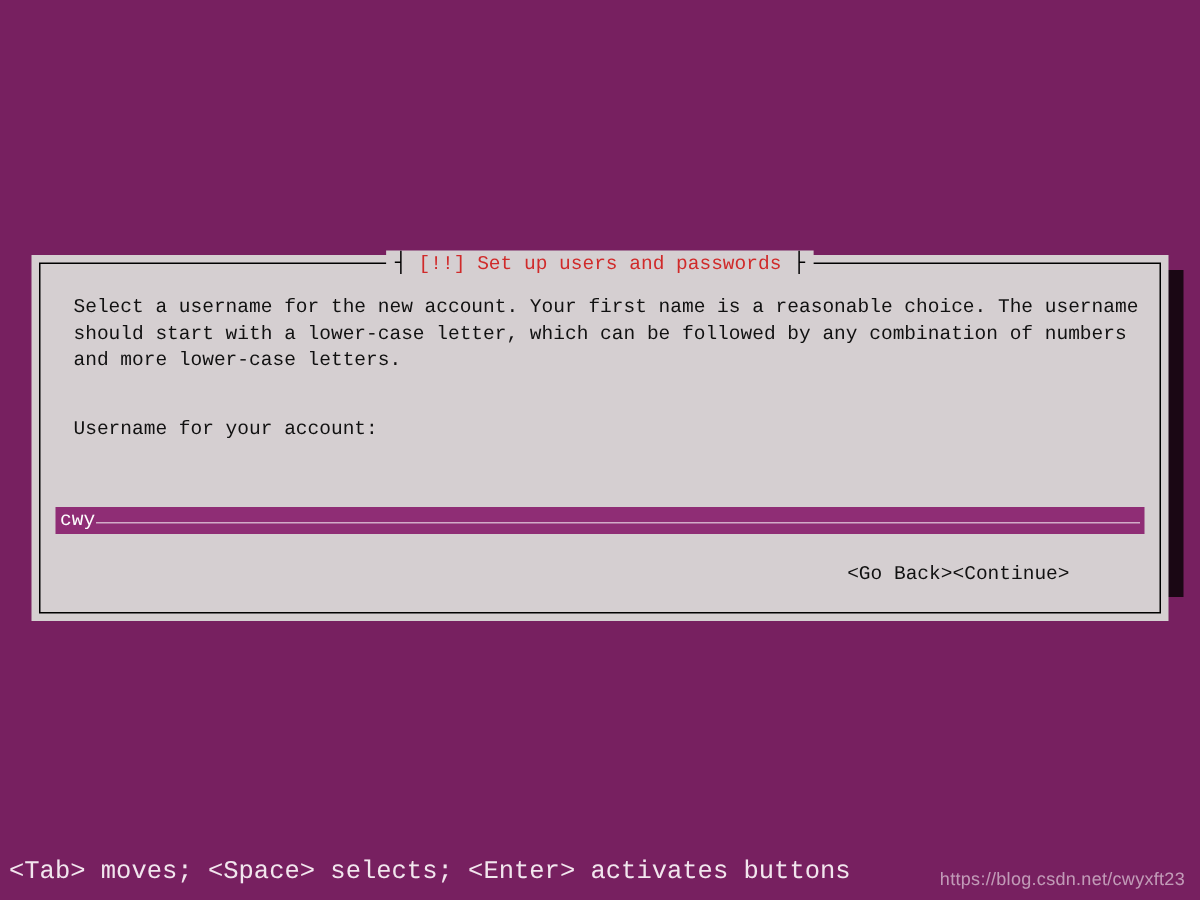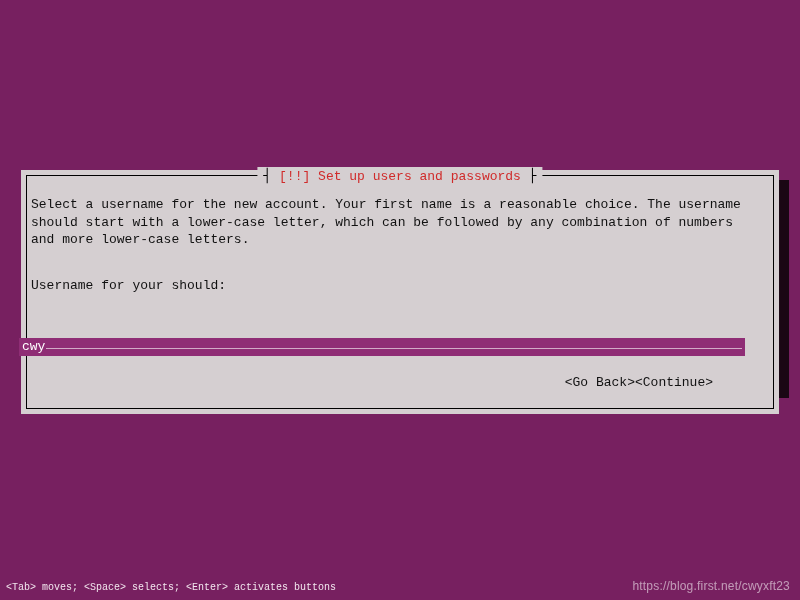--- a/index.html
+++ b/index.html
@@ -29,21 +29,21 @@
     background: #1a0714;
   }
   .dialog {
     position: relative;
     width: 758px;
     background: #d5cfd1;
     padding: 5px;
   }
   .frame {
     border: 1.5px solid #000;
-    padding: 14px 14px 14px 4px;
+    padding: 14px 14px 14px 22px;
     position: relative;
   }
   .frame-title {
     position: absolute;
     top: -9px;
     left: 50%;
     transform: translateX(-50%);
     background: #d5cfd1;
     padding: 0 6px;
     white-space: nowrap;
@@ -93,21 +93,21 @@
     padding: 0 46px 2px 46px;
   }
   .btn {
     cursor: default;
   }
   .footer {
     position: absolute;
     left: 6px;
     bottom: 6px;
     color: #f2e6ee;
-    font-size: 10px;
+    font-size: 17px;
     font-family: "Courier New", monospace;
   }
   .watermark {
     position: absolute;
     right: 10px;
     bottom: 6px;
     color: rgba(255,255,255,0.55);
     font-family: Arial, sans-serif;
     font-size: 12px;
     letter-spacing: 0.2px;
@@ -119,29 +119,29 @@
 <div class="dialog-wrap">
   <div class="dialog-shadow"></div>
   <div class="dialog">
     <div class="frame">
       <div class="frame-title">
         <span class="hrule">┤ </span><span class="title-bang">[!!] </span><span class="title-text">Set up users and passwords</span><span class="hrule"> ├</span>
       </div>
 
       <div class="instr">Select a username for the new account. Your first name is a reasonable choice. The username should start with a lower-case letter, which can be followed by any combination of numbers and more lower-case letters.</div>
 
-      <div class="field-label">Username for your should:</div>
+      <div class="field-label">Username for your account:</div>
 
       <div class="input-row">
         <span>cwy</span>
           <span class="input-fill"></span>
       </div>
 
       <div class="actions">
         <span class="btn">&lt;Go Back&gt;</span>
         <span class="btn">&lt;Continue&gt;</span>
       </div>
     </div>
   </div>
 </div>
 
 <div class="footer">&lt;Tab&gt; moves; &lt;Space&gt; selects; &lt;Enter&gt; activates buttons</div>
-<div class="watermark">https://blog.first.net/cwyxft23</div>
+<div class="watermark">https://blog.csdn.net/cwyxft23</div>
 
 </body></html>

